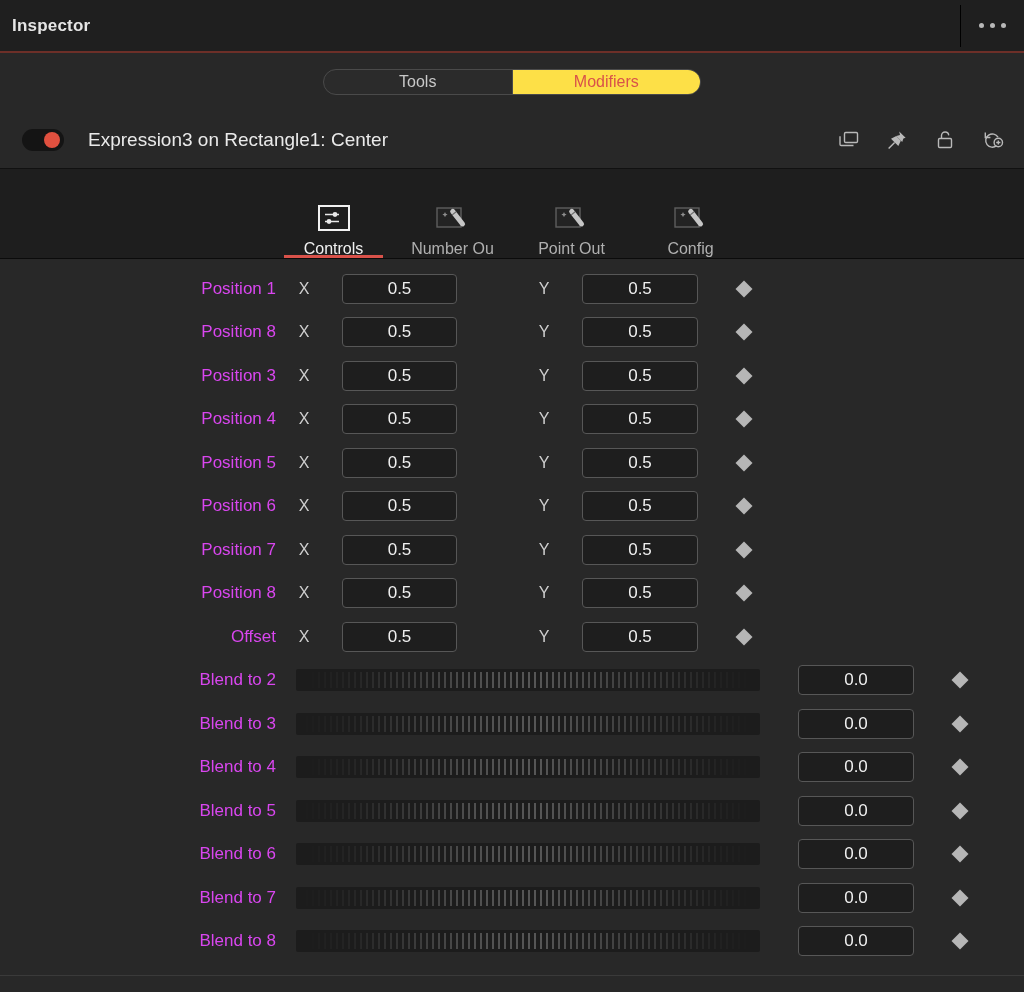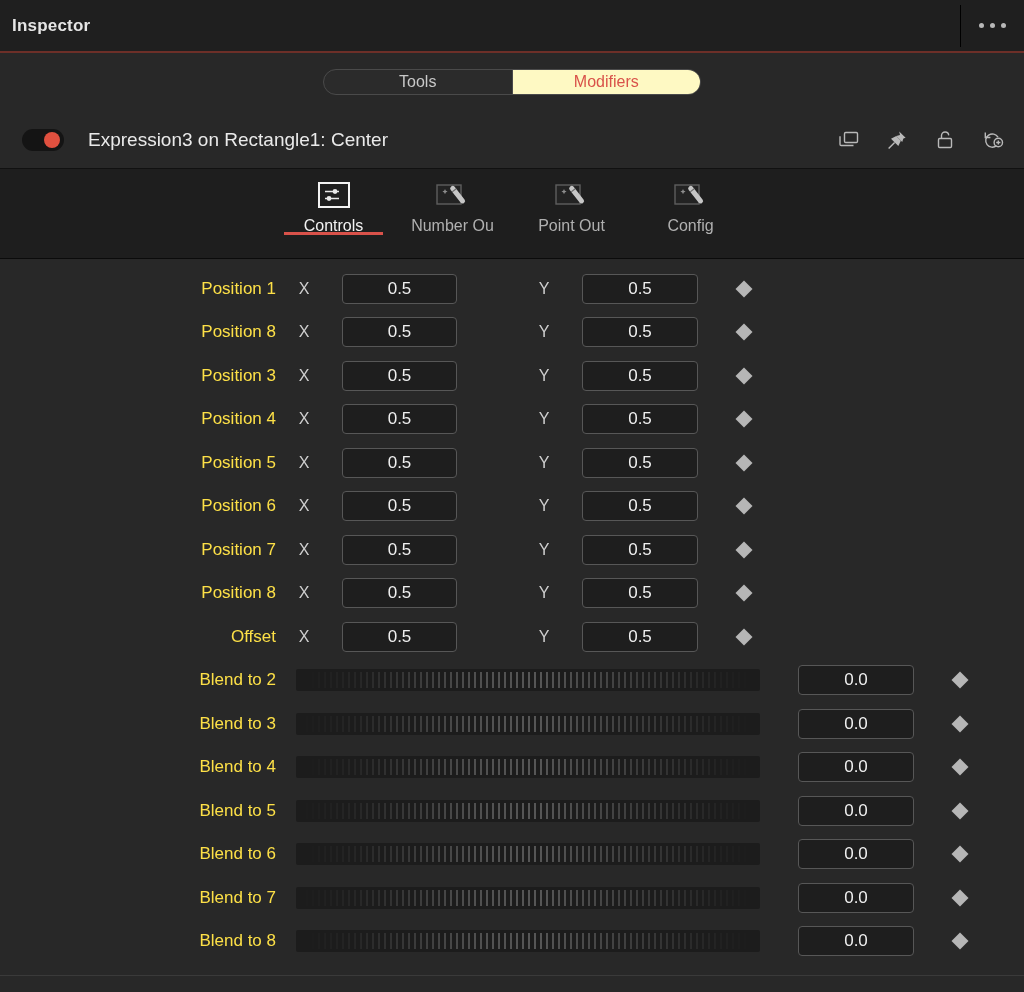--- a/index.html
+++ b/index.html
@@ -56,21 +56,21 @@
   }
   .segment-item {
     flex: 1;
     display: flex; align-items: center; justify-content: center;
     font-size: 16px;
     color: #c9c9c9;
     cursor: pointer;
   }
   .segment-item + .segment-item { border-left: 1px solid #4a4a4a; }
   .segment-item.active {
-    background: #fef9c3;
+    background: #fde047;
     color: #d9524a;
   }
 
   
   .mod-row {
     height: 58px;
     display: flex;
     align-items: center;
     padding: 0 18px 0 22px;
     background: #282828;
@@ -104,21 +104,21 @@
     display: flex; align-items: center; justify-content: center;
     cursor: pointer;
   }
   .mod-icons svg { display: block; }
 
   
   .toolstrip {
     height: 90px;
     background: #1e1e1e;
     display: flex;
-    align-items: flex-start;
+    align-items: flex-end;
     justify-content: center;
     gap: 12px;
     border-bottom: 1px solid #0b0b0b;
     position: relative;
   }
   .tooltab {
     width: 107px;
     padding-top: 8px;
     display: flex;
     flex-direction: column;
@@ -152,21 +152,21 @@
   }
   .prow {
     height: 43.5px;
     display: flex;
     align-items: center;
   }
   .plabel {
     width: 290px;
     text-align: right;
     padding-right: 14px;
-    color: #fde047;
+    color: #d946ef;
     font-size: 17px;
     white-space: nowrap;
   }
   .axis {
     width: 28px;
     text-align: center;
     color: #cfcfcf;
     font-size: 16px;
   }
   .field {

